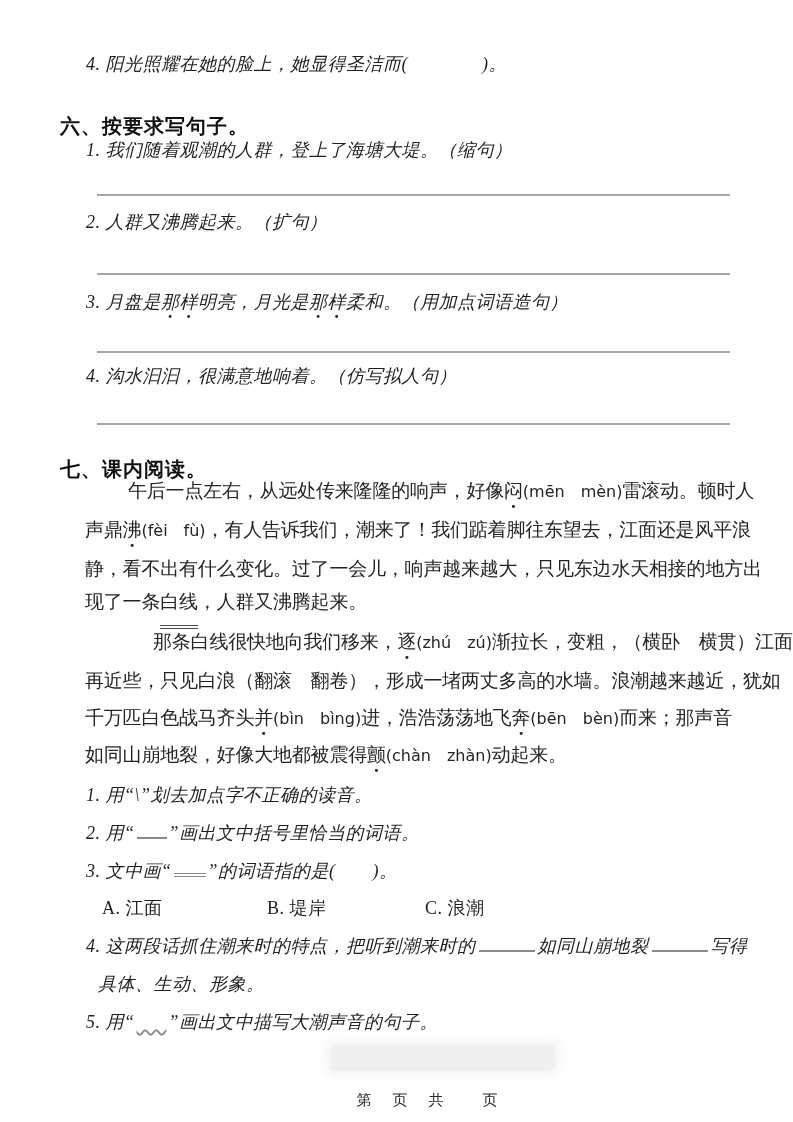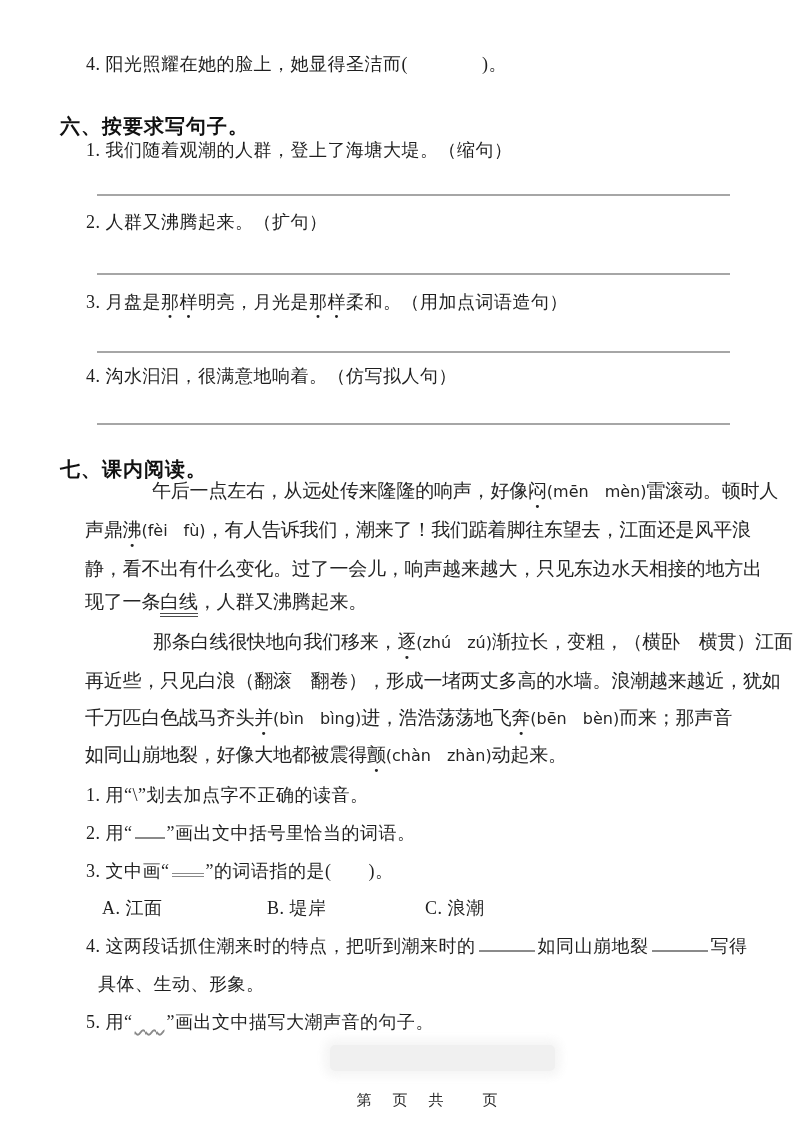--- a/index.html
+++ b/index.html
@@ -5,38 +5,38 @@
   html,body{margin:0;padding:0;}
   body{
     width:793px;height:1122px;
     background:#ffffff;
     position:relative;
     overflow:hidden;
     font-family:"Liberation Serif","DejaVu Serif",serif;
     color:#1f1f1f;
   }
   .row{position:absolute;white-space:nowrap;line-height:1.3;}
-  .q{font-size:18px;letter-spacing:.5px;}
+  .q{font-size:18px;letter-spacing:.5px;font-style:italic;}
   .hdr{
     font-family:"Liberation Sans","DejaVu Sans",sans-serif;
     font-weight:bold;font-size:20px;letter-spacing:1px;color:#111;margin-top:16px;
   }
   .p{font-size:19px;letter-spacing:-0.2px;color:#242424;}
   .answer-line{
     position:absolute;left:97px;width:633px;height:0;
     border-top:2px solid #a6a6a6;
   }
   
   .dot{display:inline-block;position:relative;}
   .dot::after{
     content:"·";position:absolute;left:50%;transform:translateX(-50%);
     top:0.97em;font-weight:bold;line-height:1;
   }
   
-  .dul{border-bottom:4px double #4a4a4a;padding-bottom:1px;}
+  .dul{border-bottom:4px double #4a4a4a;padding-bottom:13px;}
   
   .py{font-family:"DejaVu Sans",sans-serif;font-size:16px;letter-spacing:0;}
   
   .blank1{display:inline-block;width:30px;height:14px;border-bottom:2px solid #8a8a8a;margin:0 2px;}
   .blank2{display:inline-block;width:32px;height:12px;border-bottom:4px double #8a8a8a;margin:0 2px;}
   .blank4{display:inline-block;width:56px;height:14px;border-bottom:2px solid #8a8a8a;margin:0 3px;}
   .blankw{
     text-decoration-line:underline;
     text-decoration-style:wavy;
     text-decoration-color:#8a8a8a;
@@ -69,21 +69,21 @@
 <div class="answer-line" style="top:273px;"></div>
 
 <div class="row q" style="left:86px;top:291px;"><span>3. 月盘是</span><span class="dot">那</span><span class="dot">样</span><span>明亮，月光是</span><span class="dot">那</span><span class="dot">样</span><span>柔和。（用加点词语造句）</span></div>
 <div class="answer-line" style="top:351px;"></div>
 
 <div class="row q" style="left:86px;top:365px;">4. 沟水汩汩，很满意地响着。（仿写拟人句）</div>
 <div class="answer-line" style="top:423px;"></div>
 
 <div class="row hdr" style="left:60px;top:440px;">七、课内阅读。</div>
 
-<div class="row p" style="left:128px;top:479px;margin-left:24px;"><span>午后一点左右，从远处传来隆隆的响声，好像</span><span class="dot">闷</span><span class="py">(mēn　mèn)</span><span>雷滚动。顿时人</span></div>
+<div class="row p" style="left:128px;top:479px;"><span>午后一点左右，从远处传来隆隆的响声，好像</span><span class="dot">闷</span><span class="py">(mēn　mèn)</span><span>雷滚动。顿时人</span></div>
 <div class="row p" style="left:85px;top:518px;"><span>声鼎</span><span class="dot">沸</span><span class="py">(fèi　fù)</span><span>，有人告诉我们，潮来了！我们踮着脚往东望去，江面还是风平浪</span></div>
 <div class="row p" style="left:85px;top:557px;"><span>静，看不出有什么变化。过了一会儿，响声越来越大，只见东边水天相接的地方出</span></div>
 <div class="row p" style="left:85px;top:590px;"><span>现了一条</span><span class="dul">白线</span><span>，人群又沸腾起来。</span></div>
 
 <div class="row p" style="left:116px;top:630px;margin-left:37px;"><span>那条白线很快地向我们移来，</span><span class="dot">逐</span><span class="py">(zhú　zú)</span><span>渐拉长，变粗，（横卧　横贯）江面。</span></div>
 <div class="row p" style="left:85px;top:669px;"><span>再近些，只见白浪（翻滚　翻卷），形成一堵两丈多高的水墙。浪潮越来越近，犹如</span></div>
 <div class="row p" style="left:85px;top:706px;"><span>千万匹白色战马齐头</span><span class="dot">并</span><span class="py">(bìn　bìng)</span><span>进，浩浩荡荡地飞</span><span class="dot">奔</span><span class="py">(bēn　bèn)</span><span>而来；那声音</span></div>
 <div class="row p" style="left:85px;top:743px;"><span>如同山崩地裂，好像大地都被震得</span><span class="dot">颤</span><span class="py">(chàn　zhàn)</span><span>动起来。</span></div>
 
 <div class="row q" style="left:86px;top:784px;">1. 用“\”划去加点字不正确的读音。</div>

